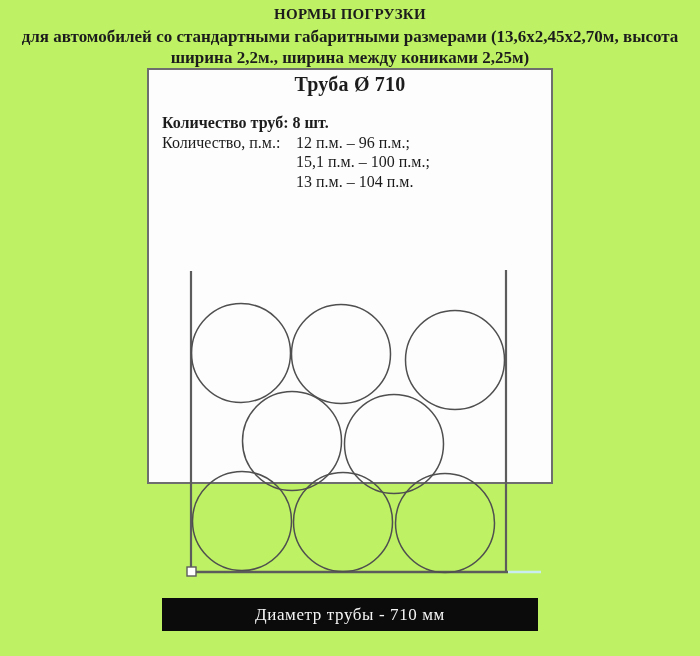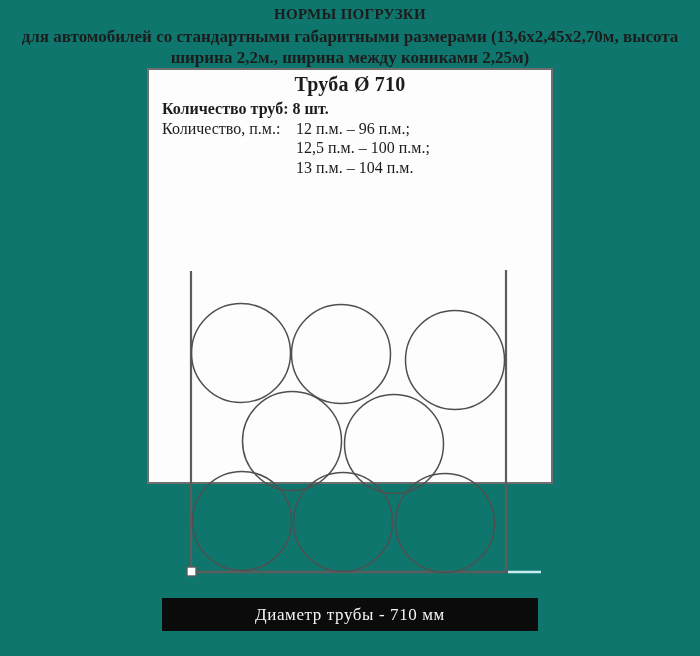--- a/index.html
+++ b/index.html
@@ -4,21 +4,21 @@
 <style>
   html, body {
     margin: 0;
     padding: 0;
     background: #ffffff;
   }
   .page {
     position: relative;
     width: 700px;
     height: 656px;
-    background: #0f766e;
+    background: #bef264;
     font-family: "Liberation Serif", "DejaVu Serif", serif;
     color: #1c1c1c;
     overflow: hidden;
   }
   .doc-title {
     text-align: center;
     font-weight: bold;
     font-size: 15px;
     padding-top: 6px;
     letter-spacing: 0.3px;
@@ -41,21 +41,21 @@
     background: #fdfdfd;
   }
   .card-title {
     text-align: center;
     font-size: 20px;
     font-weight: bold;
     margin-top: 3px;
     letter-spacing: 0.2px;
   }
   .card-body {
-    margin-top: 3px;
+    margin-top: 17px;
     padding-left: 13px;
     padding-right: 6px;
     font-size: 16px;
     line-height: 19.5px;
   }
   .b { font-weight: bold; }
   .meter-row { display: flex; }
   .meter-label {
     flex: none;
     width: 134px;
@@ -99,21 +99,21 @@
   <div class="card">
     <div class="card-title">Труба Ø 710</div>
 
     <div class="card-body">
       <div class="b">Количество труб: 8 шт.</div>
 
       <div class="meter-row">
         <span class="meter-label">Количество, п.м.:</span>
         <span>12 п.м. – 96 п.м.;</span>
       </div>
-      <div class="meter-indent">12,5 п.м. – 100 п.м.;</div>
+      <div class="meter-indent">15,1 п.м. – 100 п.м.;</div>
       <div class="meter-indent">13 п.м. – 104 п.м.</div>
 
     </div>
 
     <div class="banner">
       <span>Диаметр трубы - 710 мм</span>
     </div>
   </div>
 
   <svg id="diagram-svg" class="diagram-svg" width="700" height="656" viewBox="0 0 700 656">

